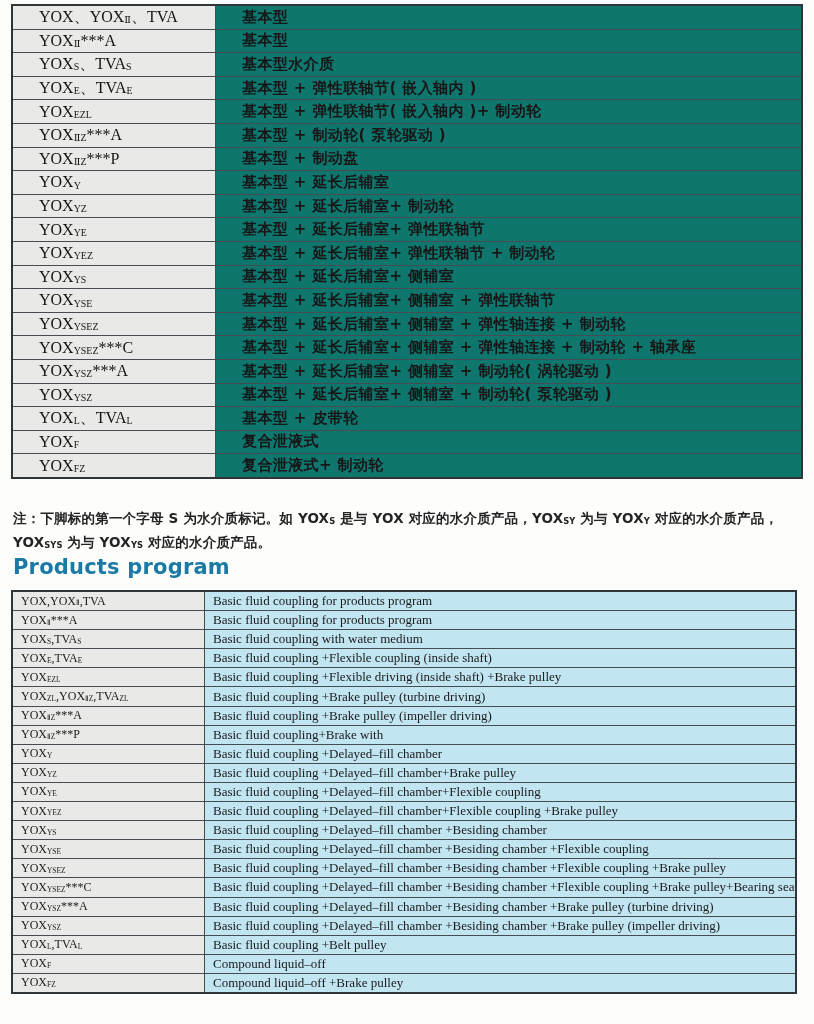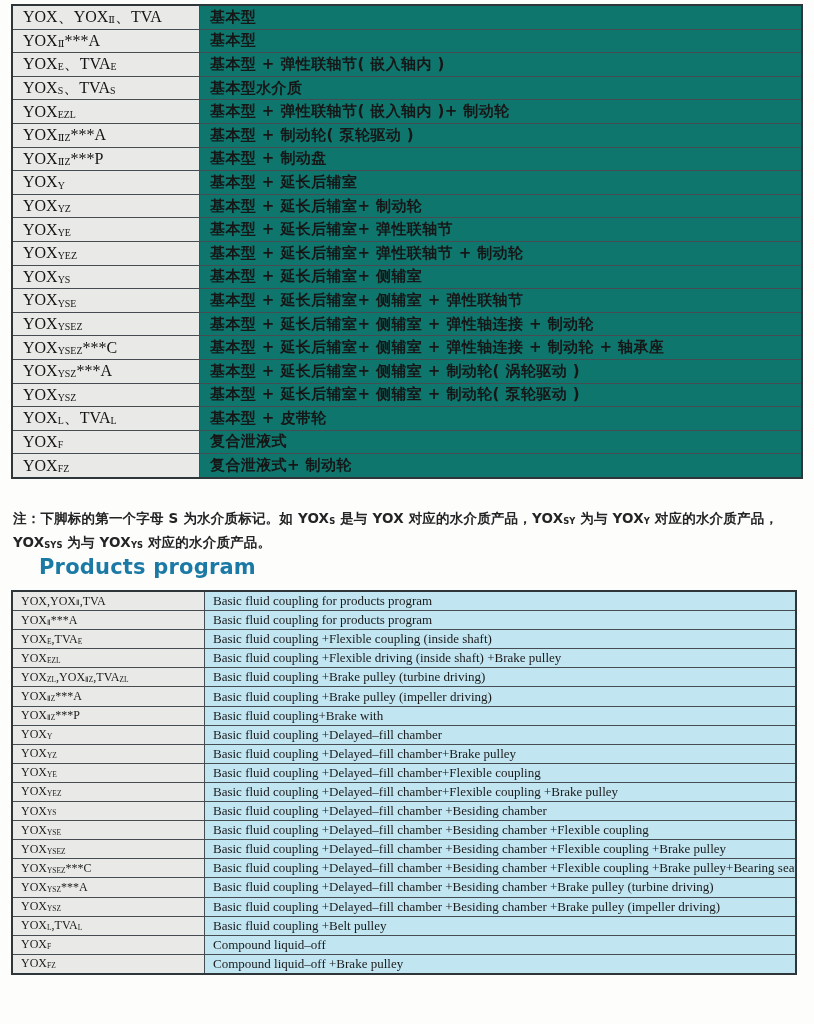--- a/index.html
+++ b/index.html
@@ -22,21 +22,21 @@
   }
 
   
   .t1{
     position:absolute;left:11px;top:4px;width:792px;
     border:2px solid #2f363a;
   }
   .t1 td{
     border:1px solid #464d52;
     height:22.6px;
-    padding:0 4px 0 10px;
+    padding:0 4px 0 26px;
     white-space:nowrap;
     overflow:hidden;
   }
   .t1 td.model{
     width:172px;
     background:#e9e9e7;
     font-family:"Liberation Serif","DejaVu Serif",serif;
     font-size:16px;
     color:#141414;
   }
@@ -106,28 +106,28 @@
     <tbody>
         <tr>
           <td class="model">YOX、YOX<sub>Ⅱ</sub>、TVA</td>
           <td class="desc">基本型</td>
         </tr>
         <tr>
           <td class="model">YOX<sub>Ⅱ</sub>***A</td>
           <td class="desc">基本型</td>
         </tr>
         <tr>
+          <td class="model">YOX<sub>S</sub>、TVA<sub>S</sub></td>
+          <td class="desc">基本型水介质</td>
+        </tr>
+        <tr>
           <td class="model">YOX<sub>E</sub>、TVA<sub>E</sub></td>
           <td class="desc">基本型 + 弹性联轴节( 嵌入轴内 )</td>
         </tr>
         <tr>
-          <td class="model">YOX<sub>S</sub>、TVA<sub>S</sub></td>
-          <td class="desc">基本型水介质</td>
-        </tr>
-        <tr>
           <td class="model">YOX<sub>EZL</sub></td>
           <td class="desc">基本型 + 弹性联轴节( 嵌入轴内 )+ 制动轮</td>
         </tr>
         <tr>
           <td class="model">YOX<sub>ⅡZ</sub>***A</td>
           <td class="desc">基本型 + 制动轮( 泵轮驱动 )</td>
         </tr>
         <tr>
           <td class="model">YOX<sub>ⅡZ</sub>***P</td>
           <td class="desc">基本型 + 制动盘</td>
@@ -182,33 +182,37 @@
         </tr>
         <tr>
           <td class="model">YOX<sub>FZ</sub></td>
           <td class="desc">复合泄液式+ 制动轮</td>
         </tr>
       </tbody>
   </table>
 
   <p class="note">注：下脚标的第一个字母 S 为水介质标记。如 YOX<sub>S</sub> 是与 YOX 对应的水介质产品，YOX<sub>SY</sub> 为与 YOX<sub>Y</sub> 对应的水介质产品，YOX<sub>SYS</sub> 为与 YOX<sub>YS</sub> 对应的水介质产品。</p>
 
-  <h2 class="heading" style="color: rgb(27, 122, 165); margin-left: 26px;">Products program</h2>
+  <h2 class="heading" style="color: rgb(27, 122, 165);">Products program</h2>
 
   <table class="t2">
     <tbody>
         <tr>
           <td class="model">YOX,YOX<sub>Ⅱ</sub>,TVA</td>
           <td class="desc">Basic fluid coupling for products program</td>
         </tr>
         <tr>
           <td class="model">YOX<sub>Ⅱ</sub>***A</td>
           <td class="desc">Basic fluid coupling for products program</td>
         </tr>
         <tr>
+          <td class="model">YOX<sub>S</sub>,TVA<sub>S</sub></td>
+          <td class="desc">Basic fluid coupling with water medium</td>
+        </tr>
+        <tr>
           <td class="model">YOX<sub>E</sub>,TVA<sub>E</sub></td>
           <td class="desc">Basic fluid coupling +Flexible coupling (inside shaft)</td>
         </tr>
         <tr>
           <td class="model">YOX<sub>EZL</sub></td>
           <td class="desc">Basic fluid coupling +Flexible driving (inside shaft) +Brake pulley</td>
         </tr>
         <tr>
           <td class="model">YOX<sub>ZL</sub>,YOX<sub>ⅡZ</sub>,TVA<sub>ZL</sub></td>
           <td class="desc">Basic fluid coupling +Brake pulley (turbine driving)</td>

